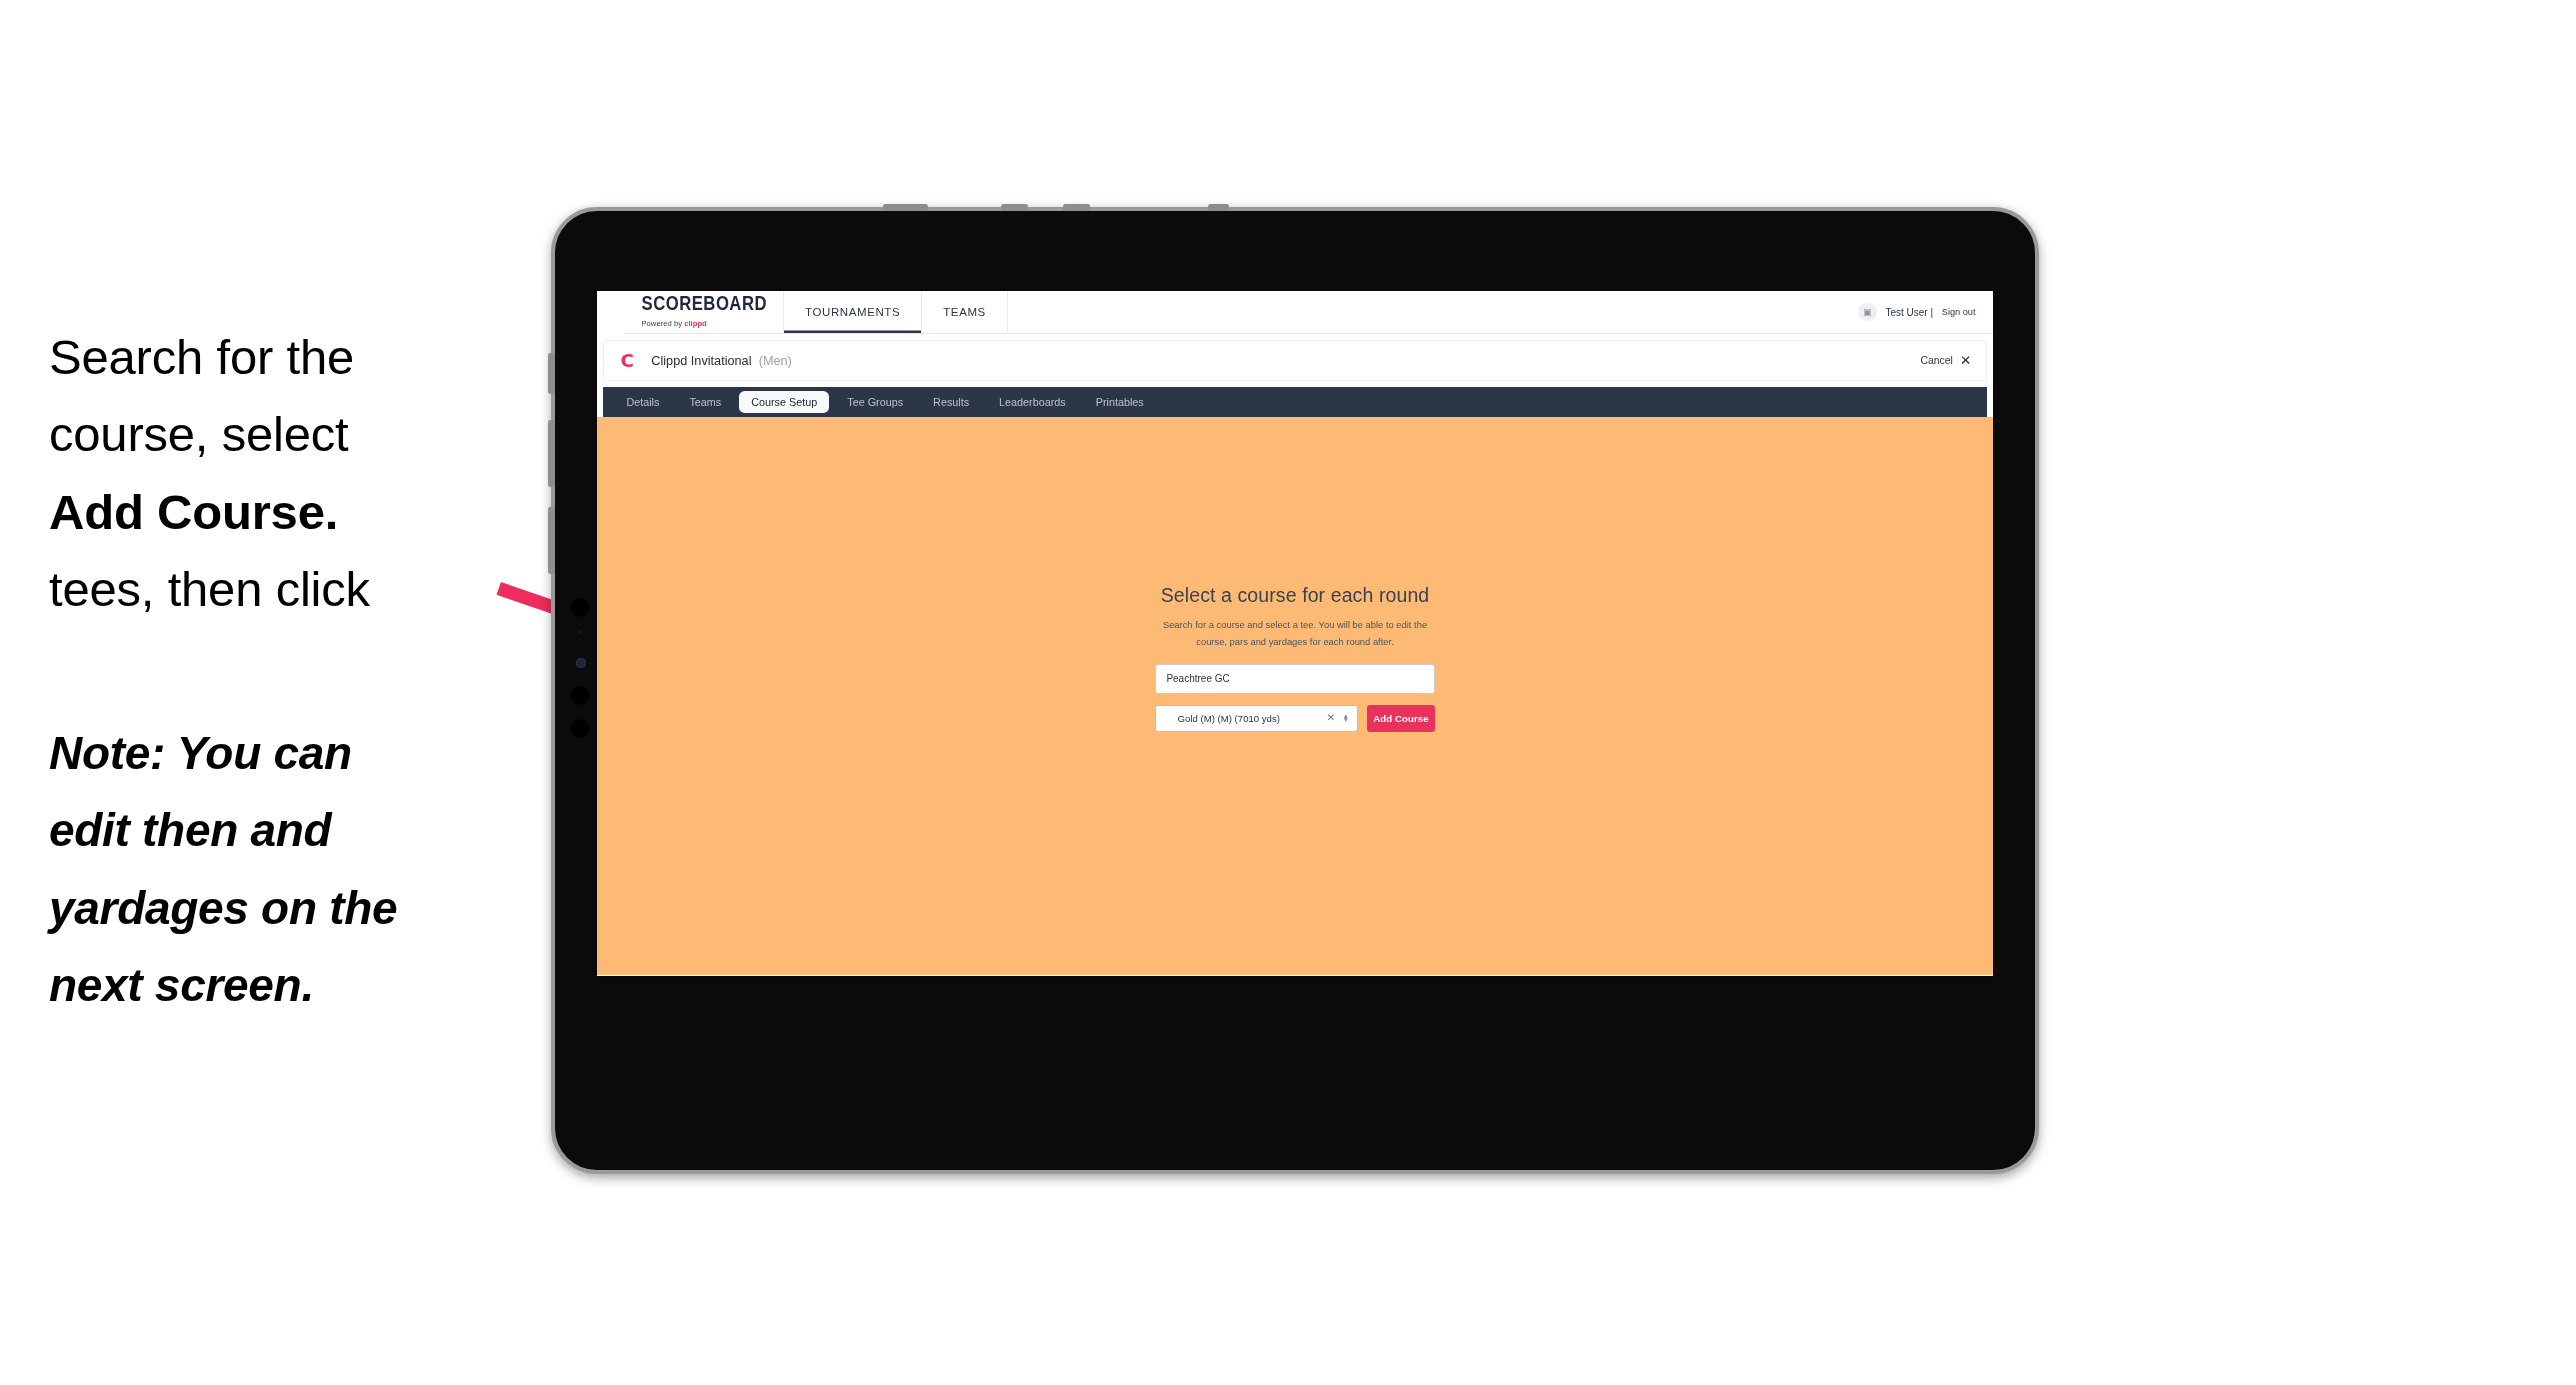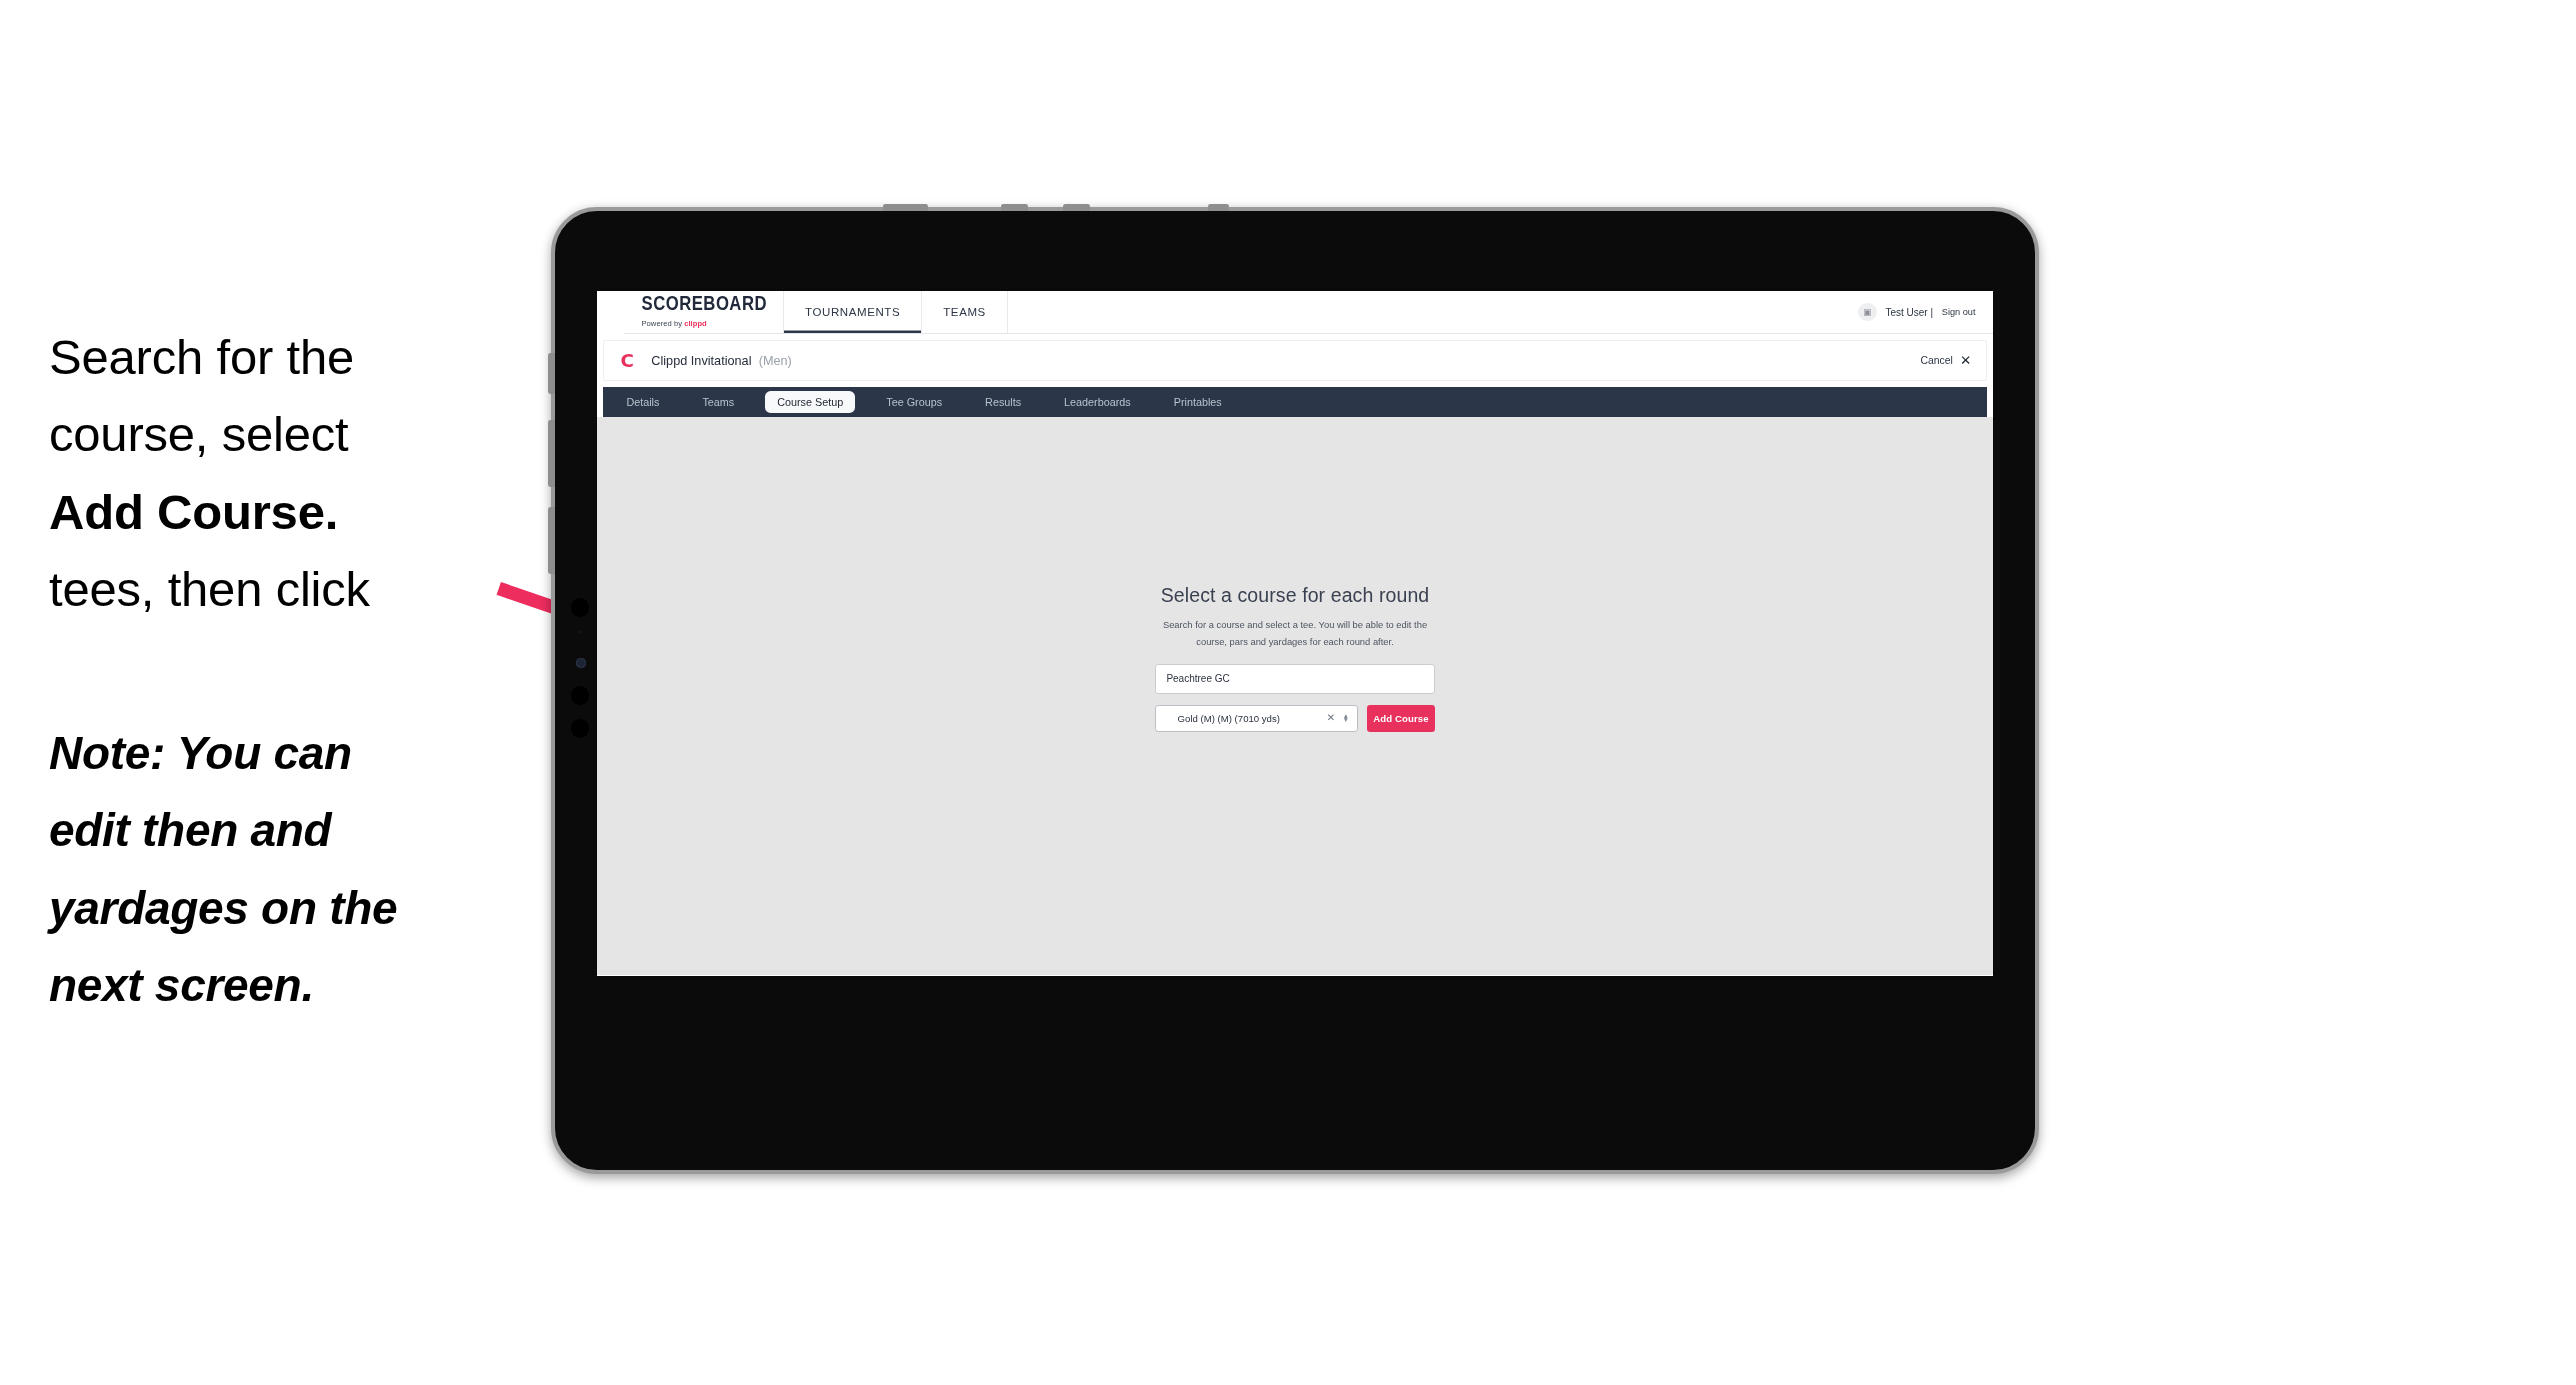--- a/index.html
+++ b/index.html
@@ -221,41 +221,41 @@
   .x-glyph { font-size: 13.5px; color: #1f2532; line-height: 1; }
 
   
   .navtabs {
     display: flex;
     align-items: center;
     height: 30px;
     margin: 5.6px 6.4px 0 6.4px;
     background: #2b3649;
     padding: 0 8px 0 11px;
-    gap: 19px;
+    gap: 6px;
   }
   .navtab {
     font-size: 10.8px;
     color: #b9c2ce;
     padding: 4.8px 12px;
     border-radius: 5.6px;
     cursor: pointer;
     white-space: nowrap;
   }
   .navtab.active {
     background: #f8f9fa;
     color: #1d2430;
     font-weight: 400;
   }
 
   
   .body-area {
     position: relative;
     height: calc(100% - 43px - 48px - 36px);
-    background: #e5e5e5;
+    background: #fdba74;
   }
   .course-panel {
     position: absolute;
     left: 0; right: 0;
     top: 167px;
     display: flex;
     flex-direction: column;
     align-items: center;
   }
   .panel-title {

